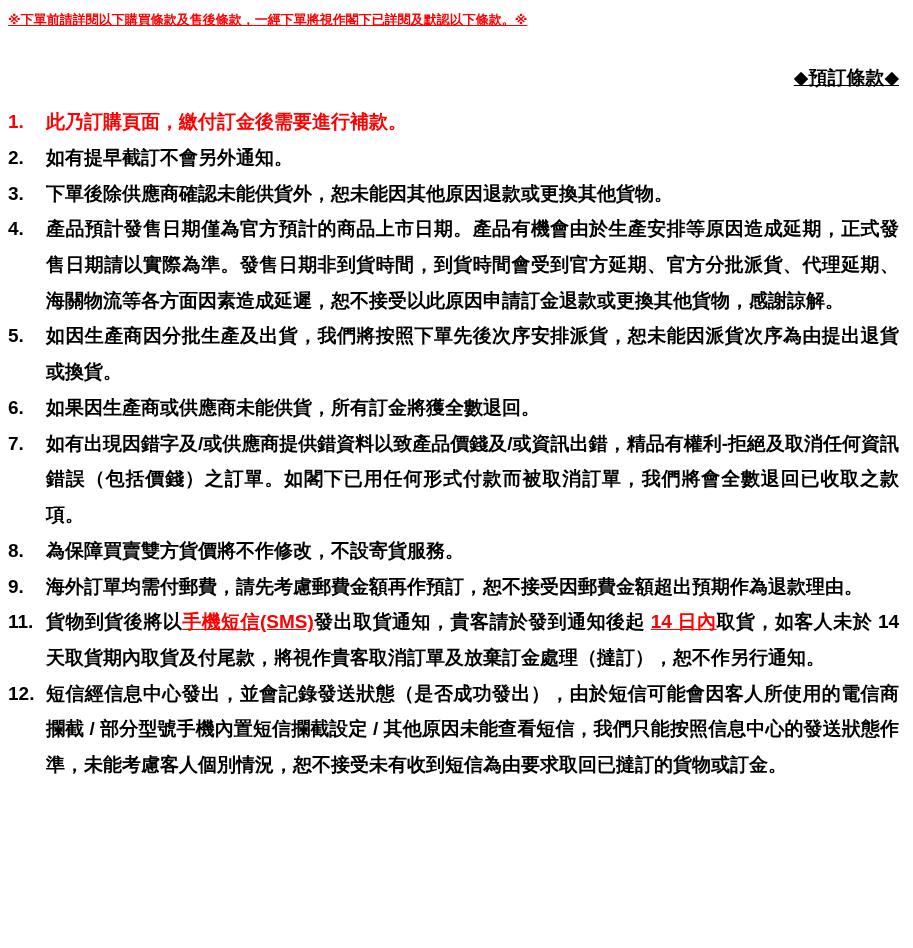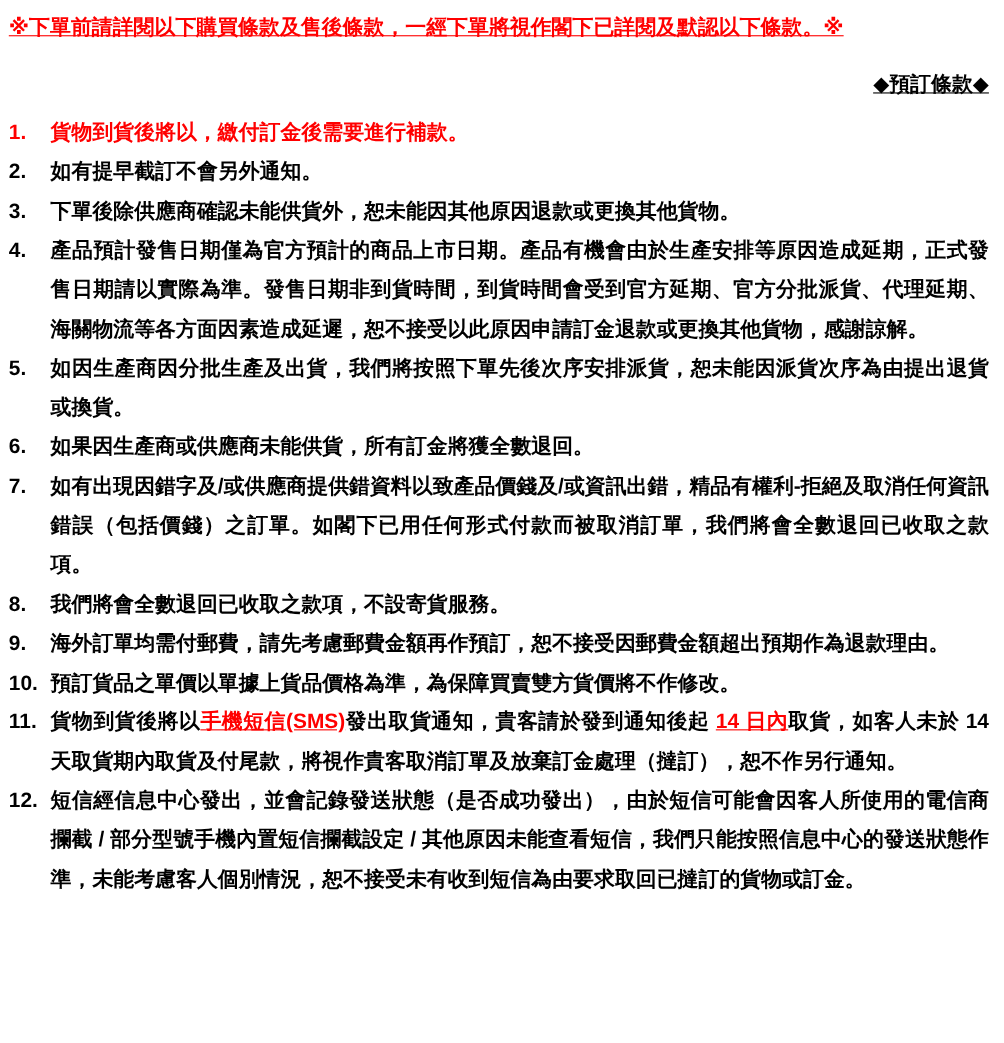--- a/index.html
+++ b/index.html
@@ -11,23 +11,23 @@
     font-family: "Liberation Sans", "DejaVu Sans", sans-serif;
     font-weight: 700;
     font-size: 19px;
     line-height: 1.88;
     color: var(--text-color, #000000);
     padding: 8px 14px 8px 8px;
   }
   .notice {
     color: var(--accent-red, #FF0000);
     text-decoration: underline;
-    font-size: 19px;
+    font-size: 13px;
     font-weight: 700;
-    margin: 0 0 16px 0;
+    margin: 0 0 28px 0;
   }
   .section-title {
     font-size: 19px;
     font-weight: 700;
     text-decoration: underline;
     margin: 0 0 8px 0;
     color: var(--text-color, #000000);
     text-align: right;
   }
   ol.terms-list {
@@ -62,21 +62,21 @@
 </style>
 </head>
 <body>
 
 <div class="page">
   <h1 class="notice">※下單前請詳閱以下購買條款及售後條款，一經下單將視作閣下已詳閱及默認以下條款。※</h1>
   <h2 class="section-title">◆預訂條款◆</h2>
   <ol class="terms-list" id="terms-list">
       <li class="term-item">
         <span class="term-num red">1.</span>
-        <span class="term-text"><span class="part red">貨物到貨後將以，繳付訂金後需要進行補款。</span></span>
+        <span class="term-text"><span class="part red">此乃訂購頁面，繳付訂金後需要進行補款。</span></span>
       </li>
       <li class="term-item">
         <span class="term-num">2.</span>
         <span class="term-text"><span class="part normal">如有提早截訂不會另外通知。</span></span>
       </li>
       <li class="term-item">
         <span class="term-num">3.</span>
         <span class="term-text"><span class="part normal">下單後除供應商確認未能供貨外，恕未能因其他原因退款或更換其他貨物。</span></span>
       </li>
       <li class="term-item">
@@ -90,29 +90,25 @@
       <li class="term-item">
         <span class="term-num">6.</span>
         <span class="term-text"><span class="part normal">如果因生產商或供應商未能供貨，所有訂金將獲全數退回。</span></span>
       </li>
       <li class="term-item">
         <span class="term-num">7.</span>
         <span class="term-text"><span class="part normal">如有出現因錯字及/或供應商提供錯資料以致產品價錢及/或資訊出錯，精品有權利-拒絕及取消任何資訊錯誤（包括價錢）之訂單。如閣下已用任何形式付款而被取消訂單，我們將會全數退回已收取之款項。</span></span>
       </li>
       <li class="term-item">
         <span class="term-num">8.</span>
-        <span class="term-text"><span class="part normal">我們將會全數退回已收取之款項，不設寄貨服務。</span></span>
+        <span class="term-text"><span class="part normal">為保障買賣雙方貨價將不作修改，不設寄貨服務。</span></span>
       </li>
       <li class="term-item">
         <span class="term-num">9.</span>
         <span class="term-text"><span class="part normal">海外訂單均需付郵費，請先考慮郵費金額再作預訂，恕不接受因郵費金額超出預期作為退款理由。</span></span>
-      </li>
-      <li class="term-item">
-        <span class="term-num">10.</span>
-        <span class="term-text"><span class="part normal">預訂貨品之單價以單據上貨品價格為準，為保障買賣雙方貨價將不作修改。</span></span>
       </li>
       <li class="term-item">
         <span class="term-num">11.</span>
         <span class="term-text"><span class="part normal">貨物到貨後將以</span><span class="part red-underline">手機短信(SMS)</span><span class="part normal">發出取貨通知，貴客請於發到通知後起 </span><span class="part red-underline">14 日內</span><span class="part normal">取貨，如客人未於 14 天取貨期內取貨及付尾款，將視作貴客取消訂單及放棄訂金處理（撻訂），恕不作另行通知。</span></span>
       </li>
       <li class="term-item">
         <span class="term-num">12.</span>
         <span class="term-text"><span class="part normal">短信經信息中心發出，並會記錄發送狀態（是否成功發出），由於短信可能會因客人所使用的電信商攔截 / 部分型號手機內置短信攔截設定 / 其他原因未能查看短信，我們只能按照信息中心的發送狀態作準，未能考慮客人個別情況，恕不接受未有收到短信為由要求取回已撻訂的貨物或訂金。</span></span>
       </li>
     </ol>

